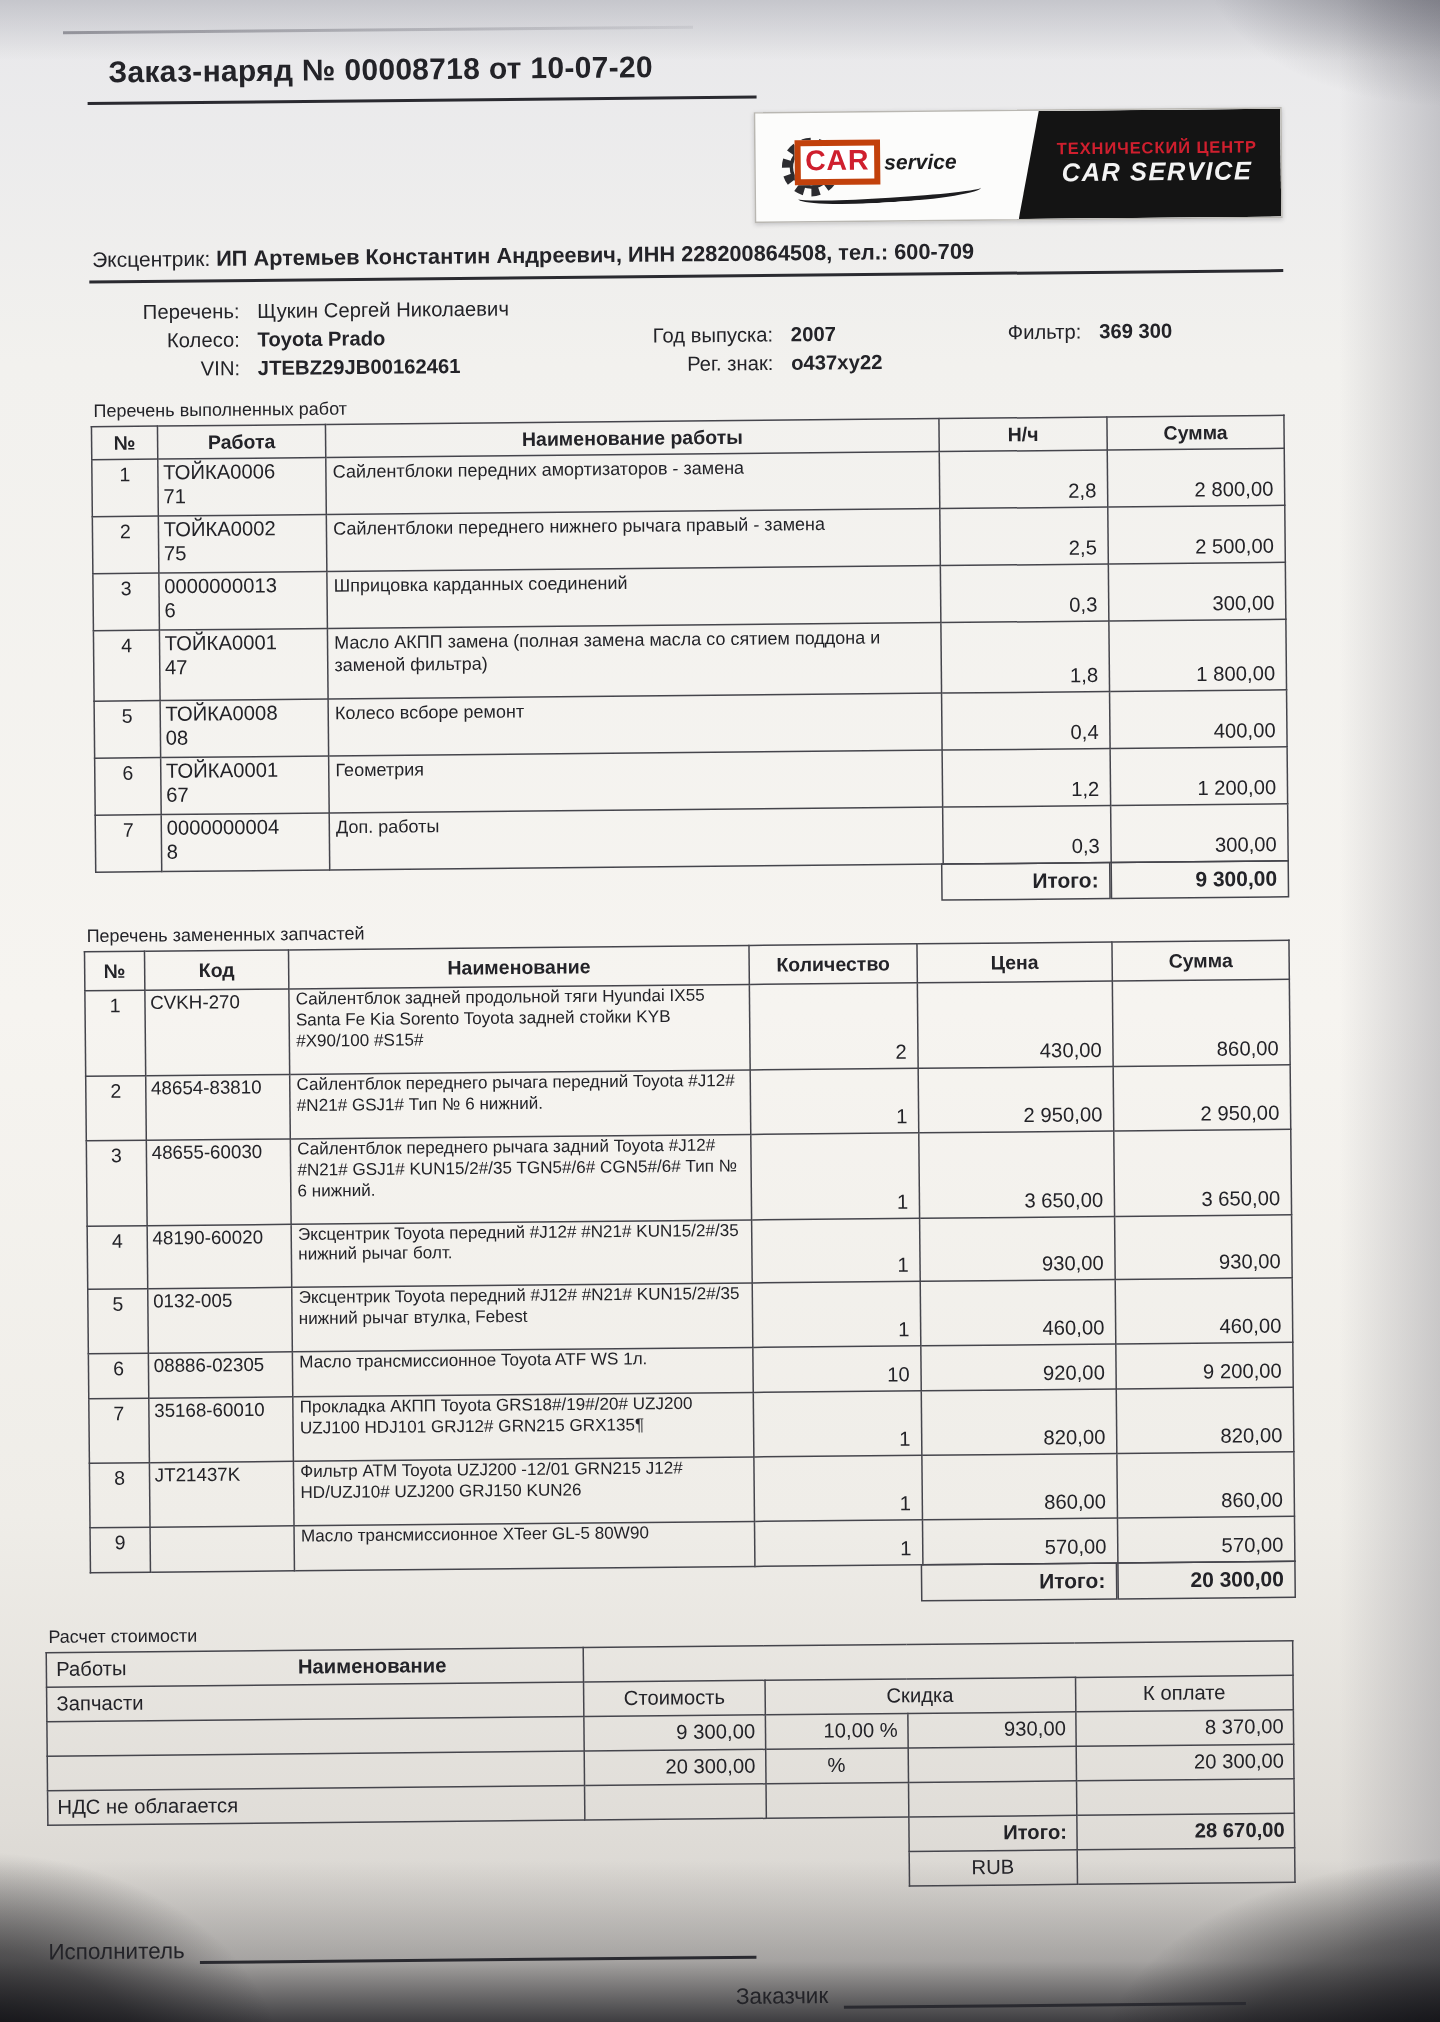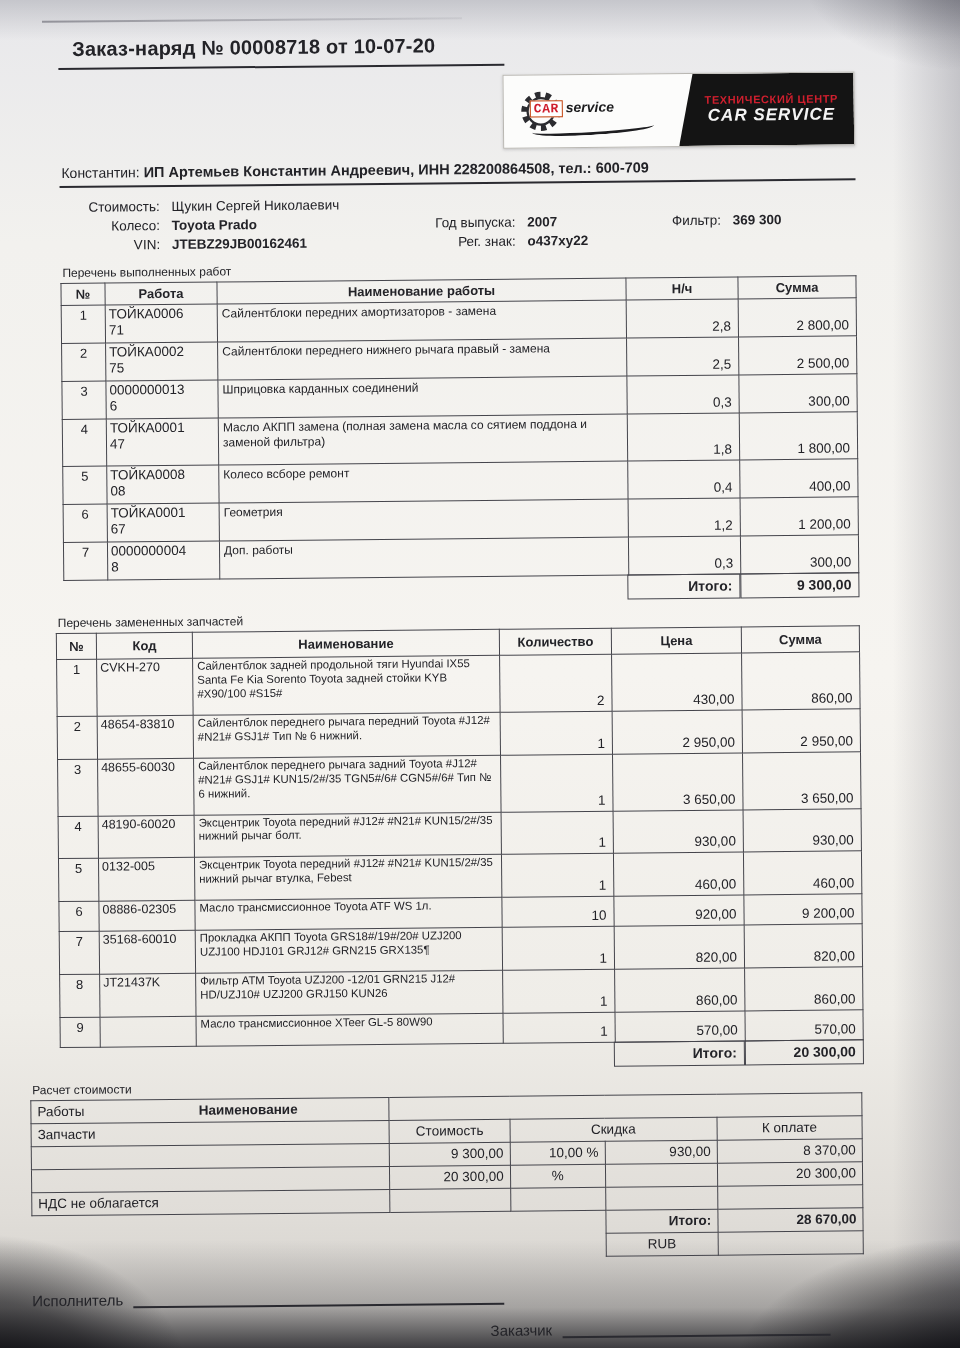--- a/index.html
+++ b/index.html
@@ -28,22 +28,22 @@
   
   .title { display:inline-block; font-size:20px; font-weight:bold; letter-spacing:0.2px;
     padding:0 36px 7px 14px; min-width:446px; border-bottom:2.5px solid #2a2a30; }
 
   .logo-row { display:flex; justify-content:flex-end; margin-top:9px; }
   .logo { width:352px; height:74px; background:#fcfcfb; border:1px solid #b9b7b2;
     display:flex; box-shadow:0 1px 3px rgba(60,60,70,0.25); }
   .logo-left { position:relative; width:176px; display:flex; align-items:center; padding-left:14px; }
   .gear { flex:0 0 46px; }
   .logo-left-text { margin-left:-34px; margin-top:-6px; display:flex; align-items:baseline; }
-  .logo-car { color:var(--accent-red,#cf1f2e); font-weight:bold; font-size:13px; letter-spacing:0.5px;
-    background:#fff; border:1px solid #c2410c; padding:0 3px;font-family:Liberation Mono, monospace; }
+  .logo-car { color:var(--accent-red,#cf1f2e); font-weight:bold; font-size:19px; letter-spacing:0.5px;
+    background:#fff; border:4px solid #c2410c; padding:0 3px; }
   .logo-service { font-weight:bold; font-style:italic; font-size:14px; color:#1c1c1e; margin-left:3px; }
   .swoosh { position:absolute; left:28px; bottom:12px; width:122px; height:12px;
     border-bottom:3px solid #1d1d20; border-radius:50%; transform:rotate(-3deg); }
   .logo-right { width:176px; background:var(--band-bg,#141414);
     clip-path:polygon(14px 0, 100% 0, 100% 100%, 0 100%);
     display:flex; flex-direction:column; justify-content:center; padding-left:10px; }
   .band-l1 { color:var(--accent-red,#cf1f2e); font-weight:bold; font-size:11px; letter-spacing:0.6px; text-align:center; }
   .band-l2 { color:#f4f4f4; font-weight:bold; font-style:italic; font-size:17px; letter-spacing:1px; text-align:center; }
 
   .executor { margin-top:12px; font-size:14px; padding:0 0 5px 2px; border-bottom:2px solid #2a2a30; }
@@ -124,27 +124,27 @@
           <div class="swoosh"></div>
         </div>
         <div class="logo-right">
           <div class="band-l1">ТЕХНИЧЕСКИЙ ЦЕНТР</div>
           <div class="band-l2">CAR SERVICE</div>
         </div>
       </div>
     </div>
 
     <div class="executor">
-      <span>Константин:</span>
+      <span>Эксцентрик:</span>
       <b>ИП Артемьев Константин Андреевич, ИНН 228200864508, тел.: 600-709</b>
     </div>
 
     <div class="vehicle">
       <div class="vrow">
-        <span class="vlabel w1">Стоимость:</span>
+        <span class="vlabel w1">Перечень:</span>
         <span class="vvalue">Щукин Сергей Николаевич</span>
       </div>
       <div class="vrow">
         <span class="vlabel w1">Колесо:</span>
         <span class="vvalue bold w2">Toyota Prado</span>
         <span class="vlabel w3">Год выпуска:</span>
         <span class="vvalue bold w4">2007</span>
         <span class="vlabel w5">Фильтр:</span>
         <span class="vvalue bold">369 300</span>
       </div>

